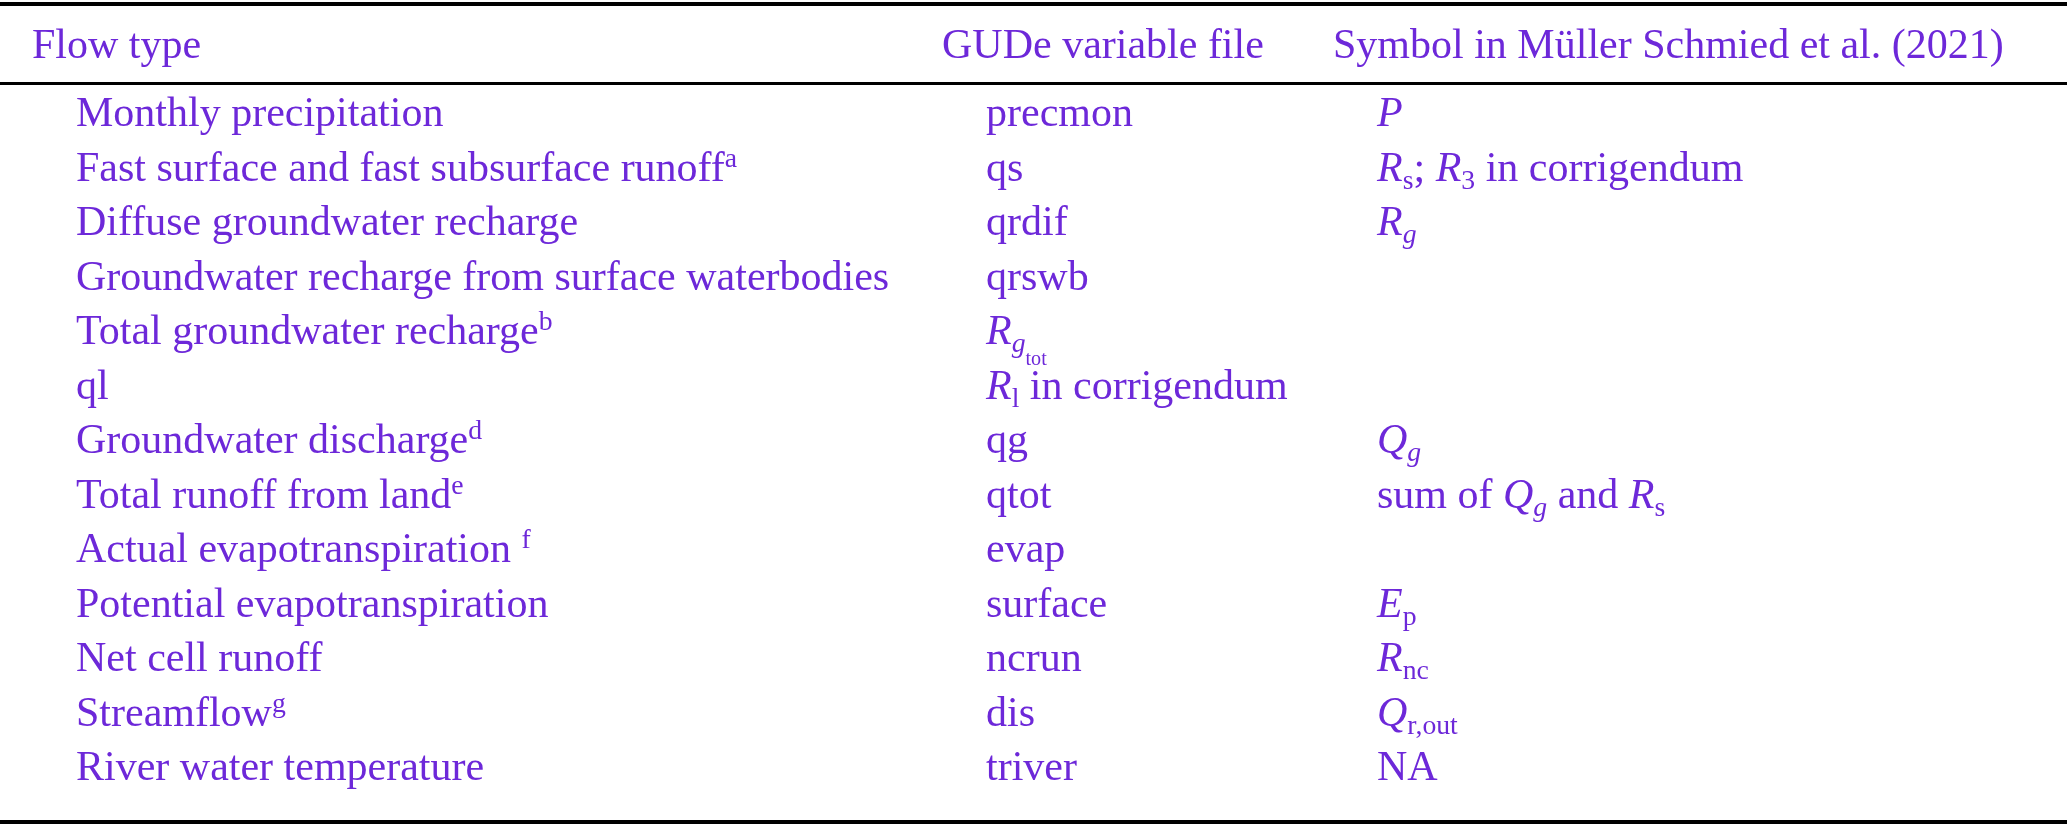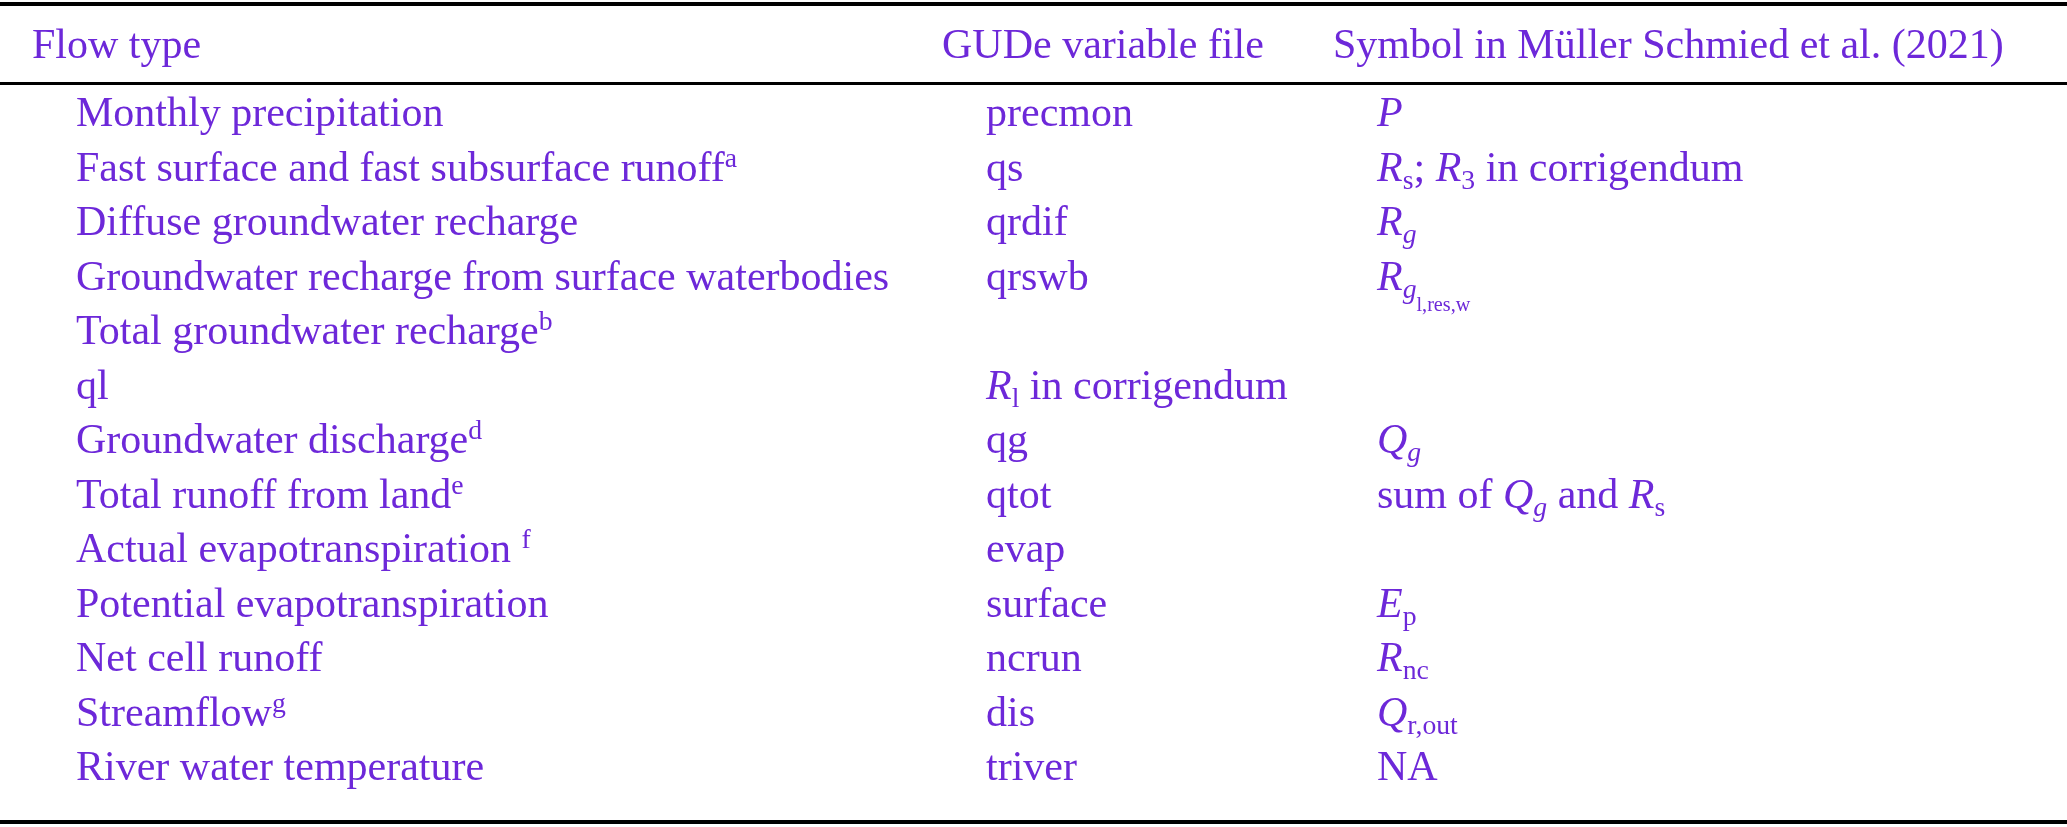--- a/index.html
+++ b/index.html
@@ -75,24 +75,24 @@
         <div class="cell"><span class="it">R</span><span class="s1">s</span><span>; </span><span class="it">R</span><span class="s1">3</span><span> in corrigendum</span></div>
       </div>
       <div class="grid row">
         <div class="cell"><span>Diffuse groundwater recharge</span></div>
         <div class="cell"><span>qrdif</span></div>
         <div class="cell"><span class="it">R</span><span class="s1 it">g</span></div>
       </div>
       <div class="grid row">
         <div class="cell"><span>Groundwater recharge from surface waterbodies</span></div>
         <div class="cell"><span>qrswb</span></div>
-        <div class="cell"><span class="it">R</span><span class="s1 it">g</span><span class="s2">l,res,w</span></div>
       </div>
       <div class="grid row">
         <div class="cell"><span>Total groundwater recharge</span><span class="sup">b</span></div>
+        <div class="cell"><span class="it">R</span><span class="s1 it">g</span><span class="s2">tot</span></div>
       </div>
       <div class="grid row">
         <div class="cell"><span>ql</span></div>
         <div class="cell"><span class="it">R</span><span class="s1">l</span><span> in corrigendum</span></div>
       </div>
       <div class="grid row">
         <div class="cell"><span>Groundwater discharge</span><span class="sup">d</span></div>
         <div class="cell"><span>qg</span></div>
         <div class="cell"><span class="it">Q</span><span class="s1 it">g</span></div>
       </div>

